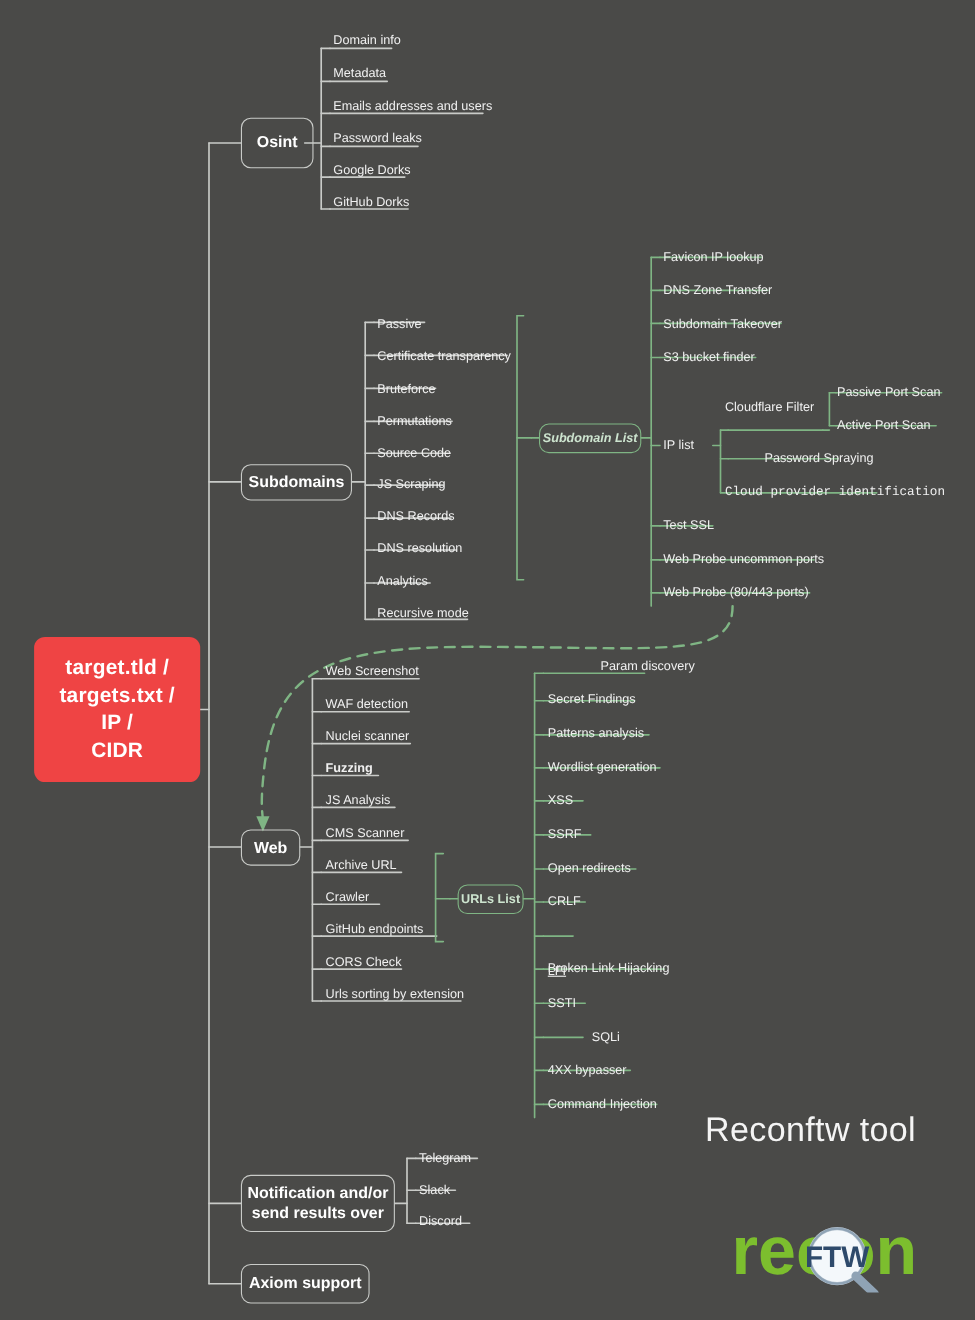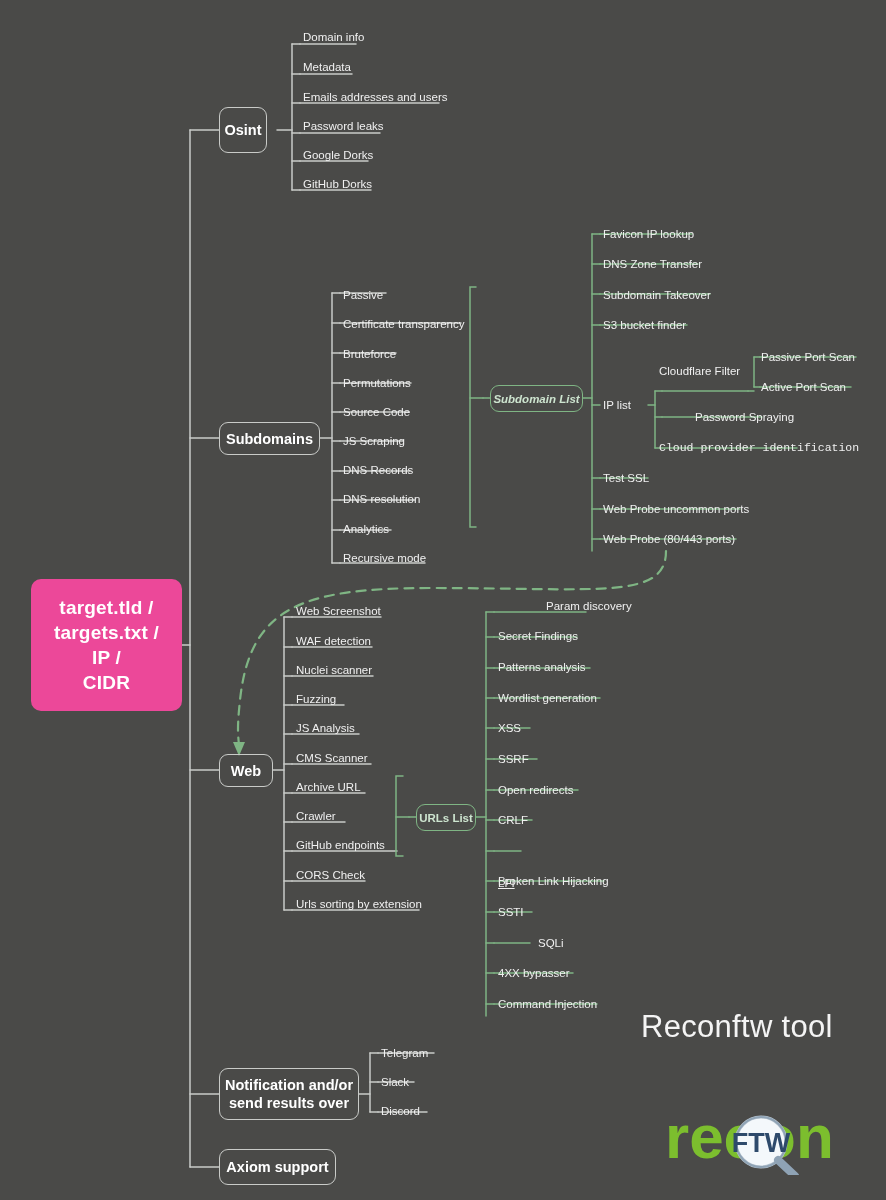--- a/index.html
+++ b/index.html
@@ -13,21 +13,21 @@
   #svg-layer{position:absolute;left:0;top:0;width:886px;height:1200px;pointer-events:none;}
 
   
   .node{
     position:absolute;box-sizing:border-box;
     display:flex;align-items:center;justify-content:center;
     text-align:center;white-space:pre;
   }
   
   .root{
-    background:#ec4899;border-radius:10px;color:#ffffff;
+    background:#ef4444;border-radius:10px;color:#ffffff;
     font-weight:bold;font-size:19px;line-height:25px;
     letter-spacing:.2px;
   }
   
   .mainbox{
     border:1.6px solid #c9cbc8;border-radius:9px;
     color:#ffffff;font-weight:bold;font-size:14.5px;line-height:18px;
     background:transparent;
   }
   
@@ -233,21 +233,21 @@
       <path d="M378 1082 H414"></path>
       <path d="M378 1112 H427"></path>
     </g>
   </svg>
 
   <div class="node root" style="left:31px;top:579px;width:151px;height:132px;">target.tld /
 targets.txt /
 IP /
 CIDR</div>
 
-  <div class="node mainbox" style="left:219px;top:107px;width:48px;height:46px;">
+  <div class="node mainbox" style="left:219px;top:107px;width:66px;height:46px;">
     <span>Osint</span>
   </div>
 
   <div class="node mainbox" style="left:219px;top:422px;width:101px;height:33px;">
     <span>Subdomains</span>
   </div>
 
   <div class="node mainbox" style="left:219px;top:754px;width:54px;height:33px;">
     <span>Web</span>
   </div>
@@ -299,21 +299,21 @@
   <div class="leaf" style="left:659px;top:364px;">Cloudflare Filter</div>
   <div class="leaf" style="left:695px;top:410px;">Password Spraying</div>
   <div class="leaf" style="left:659px;top:441px;font-family:Liberation Mono, monospace;">Cloud provider identification</div>
 
   <div class="leaf" style="left:761px;top:350px;">Passive Port Scan</div>
   <div class="leaf" style="left:761px;top:380px;">Active Port Scan</div>
 
   <div class="leaf" style="left:296px;top:604px;">Web Screenshot</div>
   <div class="leaf" style="left:296px;top:634px;">WAF detection</div>
   <div class="leaf" style="left:296px;top:663px;">Nuclei scanner</div>
-  <div class="leaf" style="left:296px;top:692px;">Fuzzing</div>
+  <div class="leaf" style="left:296px;top:692px;font-weight:bold;">Fuzzing</div>
   <div class="leaf" style="left:296px;top:721px;">JS Analysis</div>
   <div class="leaf" style="left:296px;top:751px;">CMS Scanner</div>
   <div class="leaf" style="left:296px;top:780px;">Archive URL</div>
   <div class="leaf" style="left:296px;top:809px;">Crawler</div>
   <div class="leaf" style="left:296px;top:838px;">GitHub endpoints</div>
   <div class="leaf" style="left:296px;top:868px;">CORS Check</div>
   <div class="leaf" style="left:296px;top:897px;">Urls sorting by extension</div>
 
   <div class="leaf" style="left:498px;top:599px;padding-left:48px;">Param discovery</div>
   <div class="leaf" style="left:498px;top:629px;">Secret Findings</div>

